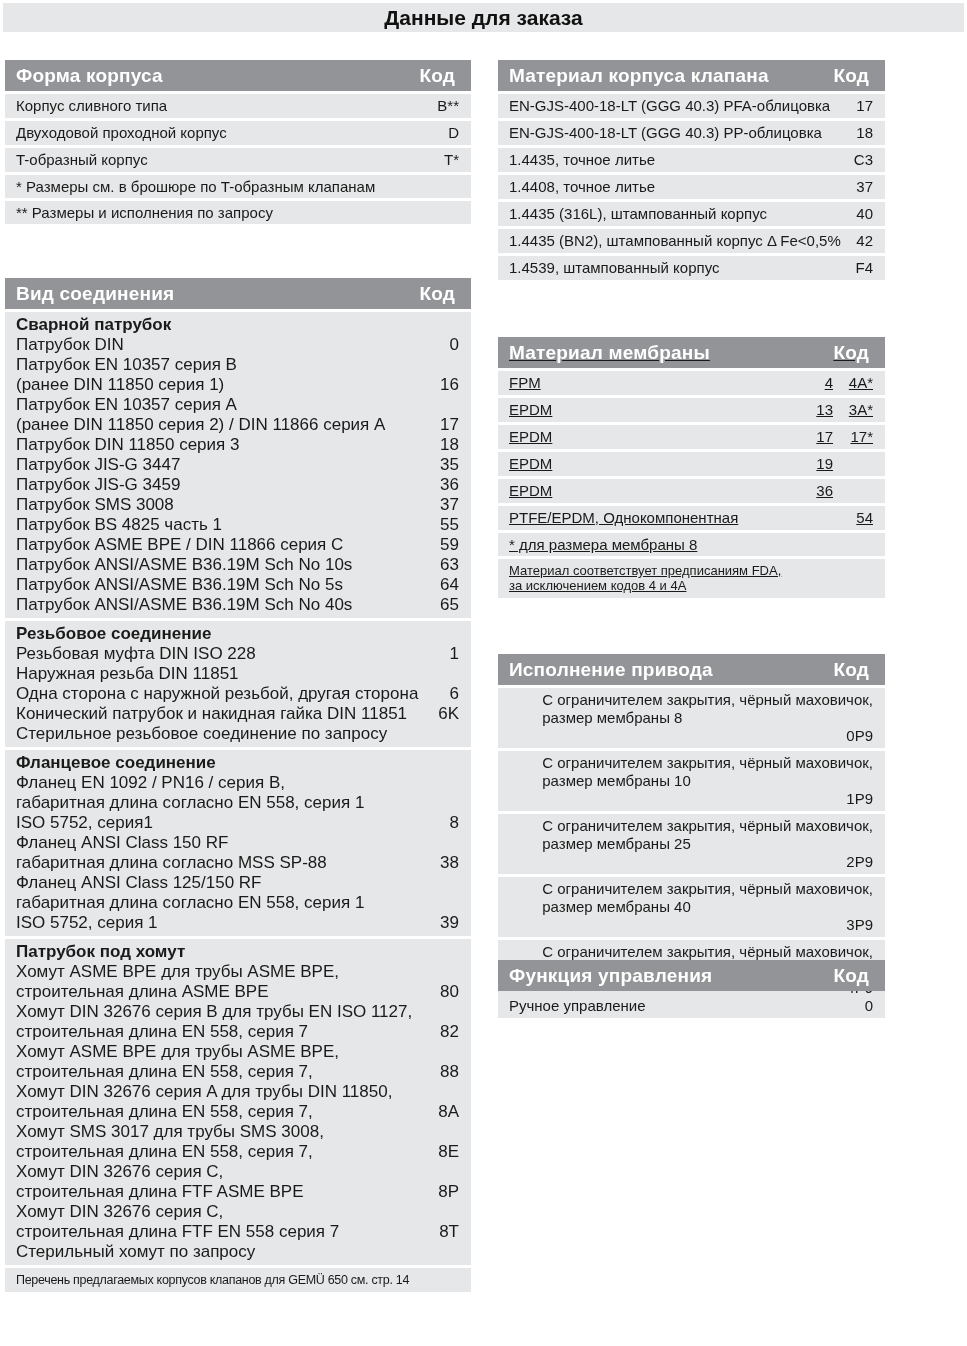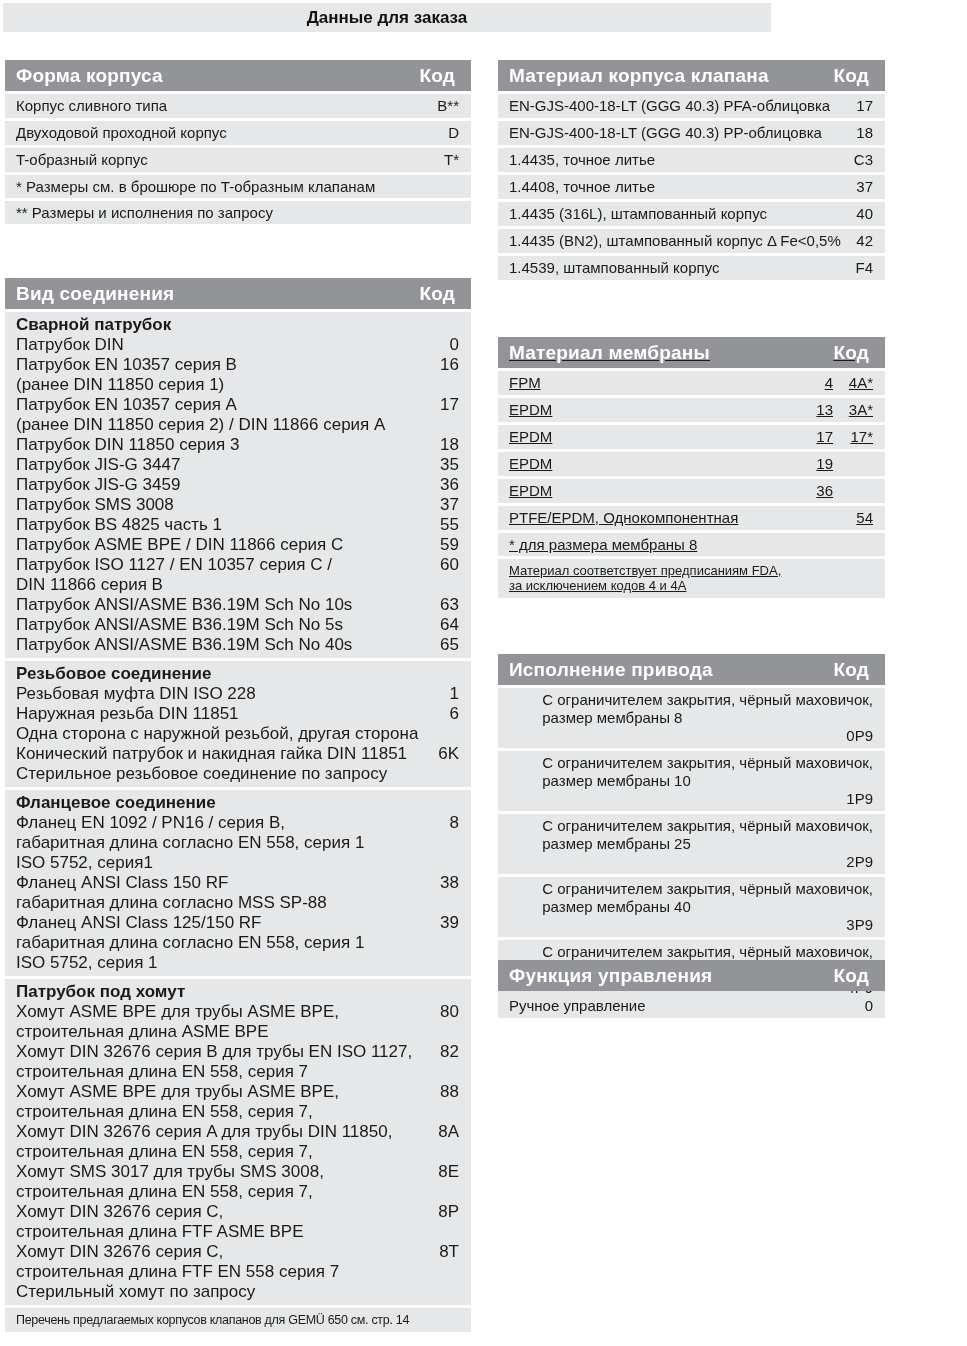--- a/index.html
+++ b/index.html
@@ -1,21 +1,21 @@
 <!DOCTYPE html>
 <html><head>
 <meta charset="utf-8">
 <style>
   * { box-sizing: border-box; margin: 0; padding: 0; }
   html, body { width: 967px; height: 1346px; background: #ffffff; overflow: hidden; }
   body { font-family: "Liberation Sans", sans-serif; color: #1a1a1a; position: relative; }
 
   .page-title {
-    position: absolute; left: 3px; top: 3px; width: 768px; height: 29px;
-    background: #e6e7e8; text-align: center; font-weight: bold; font-size: 17px;
+    position: absolute; left: 3px; top: 3px; width: 961px; height: 29px;
+    background: #e6e7e8; text-align: center; font-weight: bold; font-size: 21px;
     line-height: 29px; color: #111;
   }
 
   .table { position: absolute; }
   .col-left { left: 5px; width: 466px; }
   .col-right { left: 498px; width: 387px; }
 
   .thead {
     background: #929497; color: #ffffff; font-weight: bold; font-size: 19px;
     height: 31px; display: flex; justify-content: space-between; align-items: center;
@@ -31,21 +31,21 @@
   .row .code { text-align: right; min-width: 30px; }
   .row .code1 { text-align: right; width: 40px; }
   .row.note { font-size: 15px; min-height: 23px; }
   .row.note2 { font-size: 13px; line-height: 15px; padding-top: 4px; padding-bottom: 5px; }
   .row.multi { align-items: flex-end; padding-top: 3px; padding-bottom: 3px; flex-direction: column; }
 
   .group {
     background: #e6e7e8; margin-top: 3px; padding: 3px 12px 3px 11px; font-size: 17px; line-height: 20px;
   }
   .group-title { font-weight: bold; }
-  .gitem { display: flex; }
+  .gitem { display: flex; align-items: flex-end; }
   .gitem .label { flex: 1; }
   .gitem .code { text-align: right; min-width: 30px; }
   .footer-note {
     background: #e6e7e8; margin-top: 3px; font-size: 12.5px; padding: 0 11px; height: 24px; line-height: 24px;
     letter-spacing: -0.3px;
   }
 </style>
 </head>
 <body>
 
@@ -114,24 +114,20 @@
       </div>
     <div class="gitem">
         <span class="label">Патрубок BS 4825 часть 1</span>
         <span class="code">55</span>
       </div>
     <div class="gitem">
         <span class="label">Патрубок ASME BPE / DIN 11866 серия C</span>
         <span class="code">59</span>
       </div>
     <div class="gitem">
-        <span class="label"><span>Патрубок ISO 1127 / EN 10357 серия C /</span><br><span>DIN 11866 серия B</span></span>
-        <span class="code">60</span>
-      </div>
-    <div class="gitem">
         <span class="label">Патрубок ANSI/ASME B36.19M Sch No 10s</span>
         <span class="code">63</span>
       </div>
     <div class="gitem">
         <span class="label">Патрубок ANSI/ASME B36.19M Sch No 5s</span>
         <span class="code">64</span>
       </div>
     <div class="gitem">
         <span class="label">Патрубок ANSI/ASME B36.19M Sch No 40s</span>
         <span class="code">65</span>

